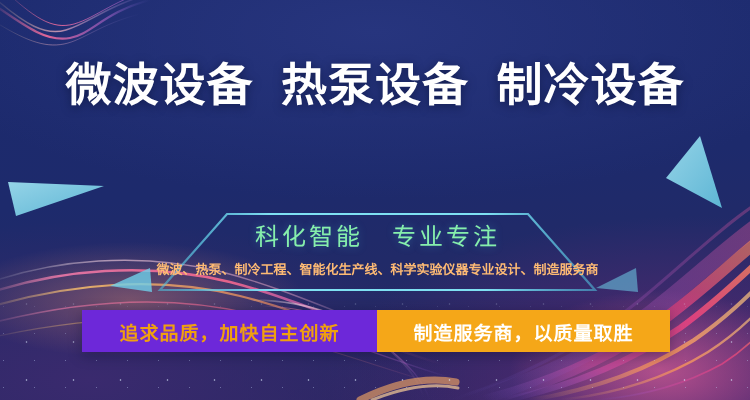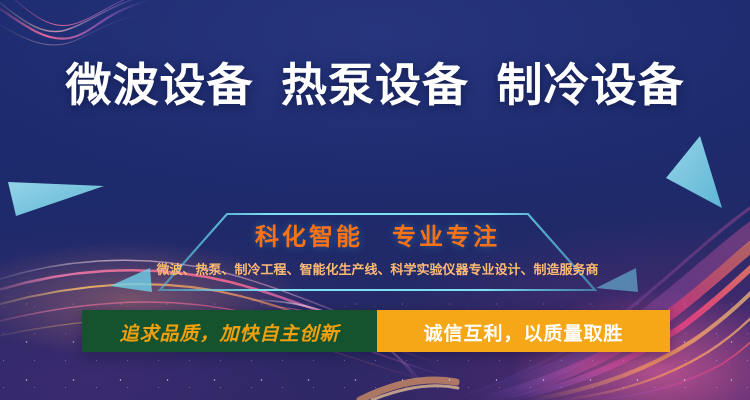--- a/index.html
+++ b/index.html
@@ -85,24 +85,24 @@
     position: absolute;
     inset: 0;
     width: 445px;
     height: 88px;
   }
   .slogan {
     position: absolute;
     left: 0; right: 0;
     top: 14px;
     text-align: center;
-    color: #f97316;
+    color: #86efac;
     font-size: 24px;
     line-height: 30px;
-    font-weight: 700;
+    font-weight: 400;
     letter-spacing: 3px;
     white-space: pre;
     text-shadow: 0 0 8px rgba(70,190,230,.35);
     z-index: 2;
   }
   .subline {
     position: absolute;
     left: 0; right: 0;
     top: 53px;
     text-align: center;
@@ -131,23 +131,22 @@
     align-items: center;
     justify-content: center;
     font-size: 19px;
     font-weight: 700;
     letter-spacing: 1px;
     white-space: pre;
     height: 100%;
   }
   .pill-left {
     width: 295px;
-    background: #14532d;
+    background: #6d28d9;
     color: #f0a00f;
-    font-style: italic;
   }
   .pill-right {
     width: 293px;
     background: #f5a718;
     color: #ffffff;
   }
 </style>
 </head>
 <body>
 
@@ -277,17 +276,17 @@
   <div class="trapezoid-wrap">
     <svg class="trapezoid-outline" viewBox="0 0 445 88" xmlns="http://www.w3.org/2000/svg">
       <polygon points="72,6 373,6 440,82 5,82" fill="none" stroke="url(#gTrap)" stroke-width="2.2"></polygon>
     </svg>
     <div class="slogan">科化智能   专业专注</div>
     <div class="subline">微波、热泵、制冷工程、智能化生产线、科学实验仪器专业设计、制造服务商</div>
   </div>
 
   <div class="pillbar">
     <div class="pill pill-left">追求品质，加快自主创新</div>
-    <div class="pill pill-right">诚信互利，以质量取胜</div>
+    <div class="pill pill-right">制造服务商，以质量取胜</div>
   </div>
 
   <div class="bg-stars"></div>
 </div>
 
 </body></html>

